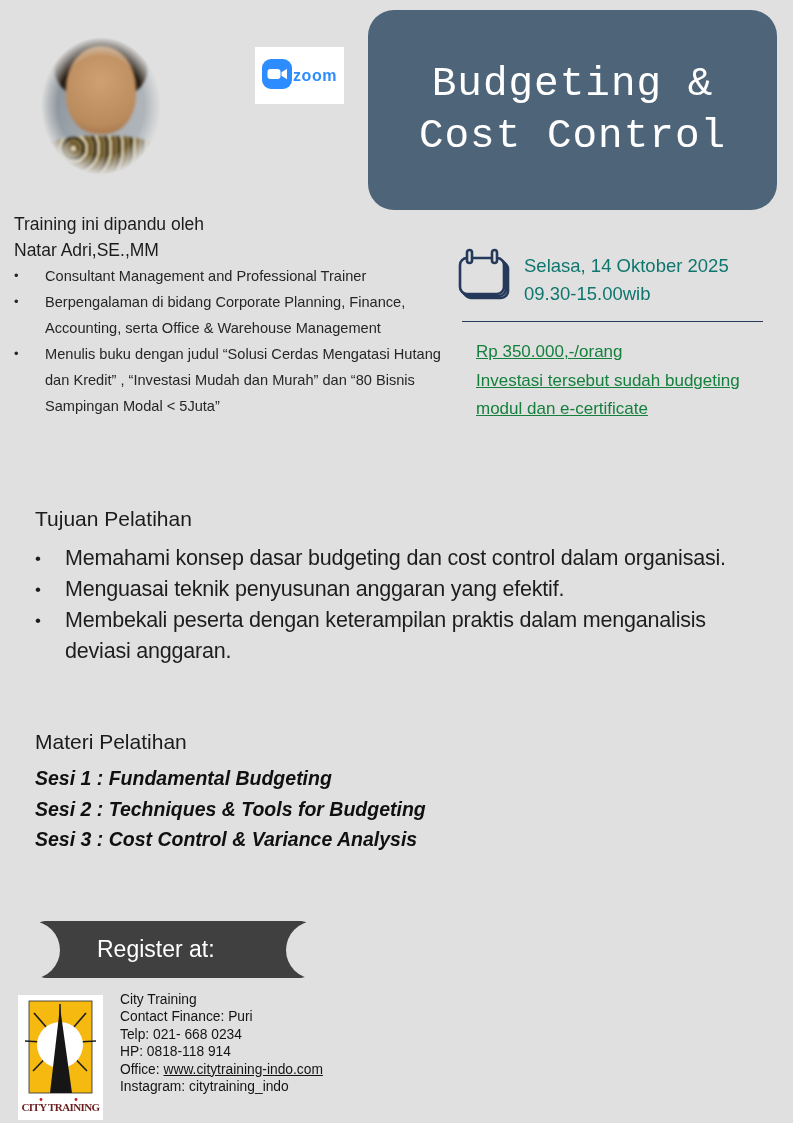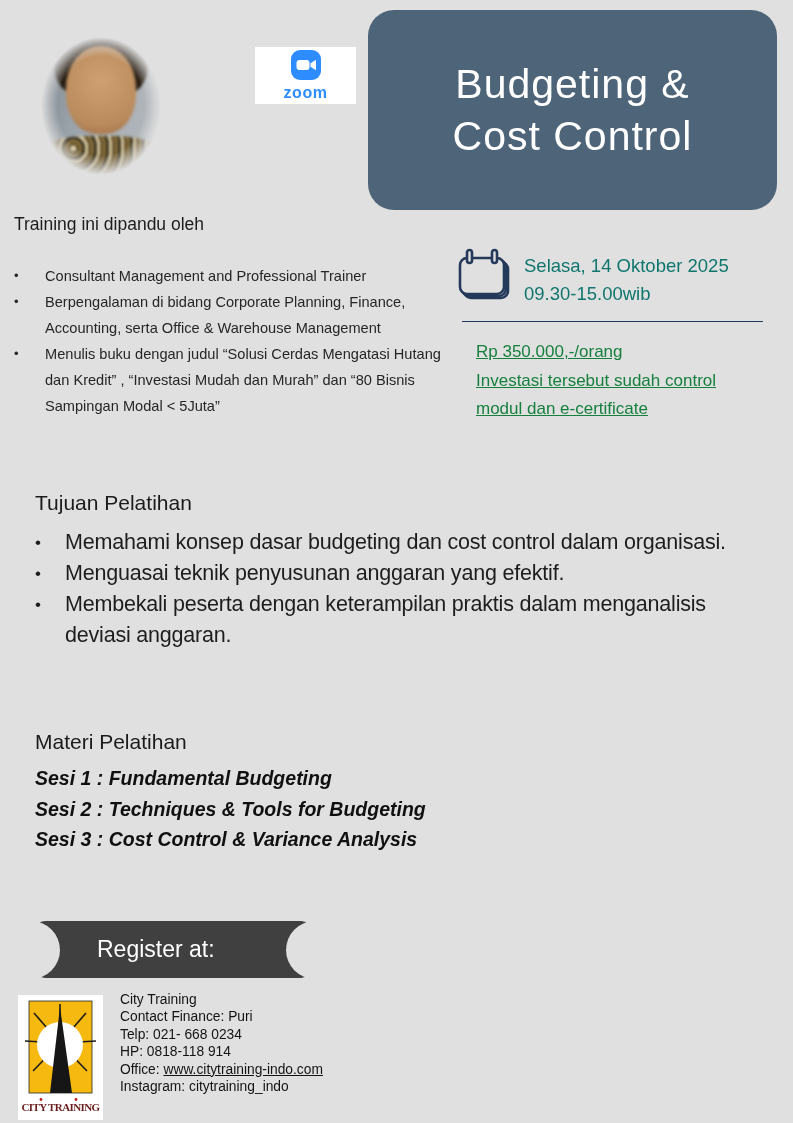--- a/index.html
+++ b/index.html
@@ -25,43 +25,43 @@
   .photo-hair{position:absolute;left:28px;top:8px;width:94px;height:74px;
     background:#271d13;border-radius:50% 50% 46% 46%;}
   .photo-face{position:absolute;left:40px;top:26px;width:70px;height:88px;
     background:radial-gradient(circle at 50% 40%, #cfa071 0%, #b98a5c 70%, #96653c 100%);
     border-radius:48% 48% 44% 44%;}
   .photo-shirt{position:absolute;left:6px;bottom:-6px;width:138px;height:62px;
     border-radius:40% 40% 0 0;
     background:repeating-radial-gradient(circle at 30% 20%, #e6d7ab 0 3px, #5c4a28 3px 6px, #8e763f 6px 9px, #2f281a 9px 12px);}
 
   
-  .zoom-logo{left:255px;top:47px;width:101px;height:57px;background:#ffffff;
-    display:flex;flex-direction:column;align-items:center;justify-content:center;gap:1px;}
+  .zoom-logo{left:255px;top:47px;width:89px;height:57px;background:#ffffff;
+    display:flex;flex-direction:row;align-items:center;justify-content:center;gap:1px;}
   .zoom-word{color:#2D8CFF;font-weight:bold;font-size:16px;letter-spacing:.5px;line-height:16px;}
 
   
   .title-card{left:368px;top:10px;width:409px;height:200px;border-radius:26px;
     display:flex;flex-direction:column;align-items:center;justify-content:center;
-    font-family:Liberation Sans, sans-serif;color:#ffffff;
+    font-family:Liberation Mono, monospace;color:#ffffff;
     font-size:41px;line-height:52px;letter-spacing:1px;text-align:center;}
 
   
   .intro{left:14px;top:211px;font-size:17.5px;line-height:26px;color:#1c1c1c;}
   .trainer-bullets{left:14px;top:263px;width:436px;font-size:14.6px;line-height:26px;color:#262626;}
   .trainer-bullets .li{display:flex;}
   .trainer-bullets .marker{width:31px;flex:0 0 31px;font-size:13px;}
 
   
   .schedule-text{left:524px;top:252px;font-size:18.5px;line-height:28px;color:#0f766e;}
   .divider{left:462px;top:321px;width:301px;border-top:1.5px solid #25395a;}
   .pricing{left:476px;top:338px;font-size:17px;line-height:28.5px;color:#15803d;text-decoration:underline;}
 
   
-  .objectives{left:35px;top:488px;width:730px;}
+  .objectives{left:35px;top:504px;width:730px;}
   .obj-heading{font-size:21px;line-height:30px;margin-bottom:9px;color:#1b1b1b;}
   .obj-list{font-size:21.5px;line-height:31px;letter-spacing:-.2px;color:#1d1d1d;}
   .obj-list .li{display:flex;}
   .obj-list .marker{width:30px;flex:0 0 30px;font-size:17px;}
 
   
   .materials{left:35px;top:727px;}
   .mat-heading{font-size:21px;line-height:30px;margin-bottom:6px;color:#1b1b1b;}
   .session{font-style:italic;font-weight:bold;font-size:19.5px;line-height:30.5px;color:#101010;}
 
@@ -101,20 +101,21 @@
   <span class="zoom-word">zoom</span>
 </div>
 
 <div class="abs title-card" style="background:#4e6579;">
   <div>Budgeting &amp;</div>
   <div>Cost Control</div>
 </div>
 
 <div class="abs intro">
   <div>Training ini dipandu oleh</div>
+  <div>Natar Adri,SE.,MM</div>
 </div>
 
 <div class="abs trainer-bullets">
   <div class="li">
     <span class="marker">•</span>
     <span>Consultant Management and Professional Trainer</span>
   </div>
   <div class="li">
     <span class="marker">•</span>
     <span>Berpengalaman di bidang Corporate Planning, Finance, Accounting, serta Office &amp; Warehouse Management</span>
@@ -139,21 +140,21 @@
 
 <div class="abs schedule-text">
   <div>Selasa, 14 Oktober 2025</div>
   <div>09.30-15.00wib</div>
 </div>
 
 <div class="abs divider"></div>
 
 <div class="abs pricing">
   <div>Rp 350.000,-/orang</div>
-  <div>Investasi tersebut sudah control</div>
+  <div>Investasi tersebut sudah budgeting</div>
   <div>modul dan e-certificate</div>
 </div>
 
 <div class="abs objectives">
   <div class="obj-heading">Tujuan Pelatihan</div>
   <div class="obj-list">
     <div class="li">
       <span class="marker">•</span>
       <span>Memahami konsep dasar budgeting dan cost control dalam organisasi.</span>
     </div>

